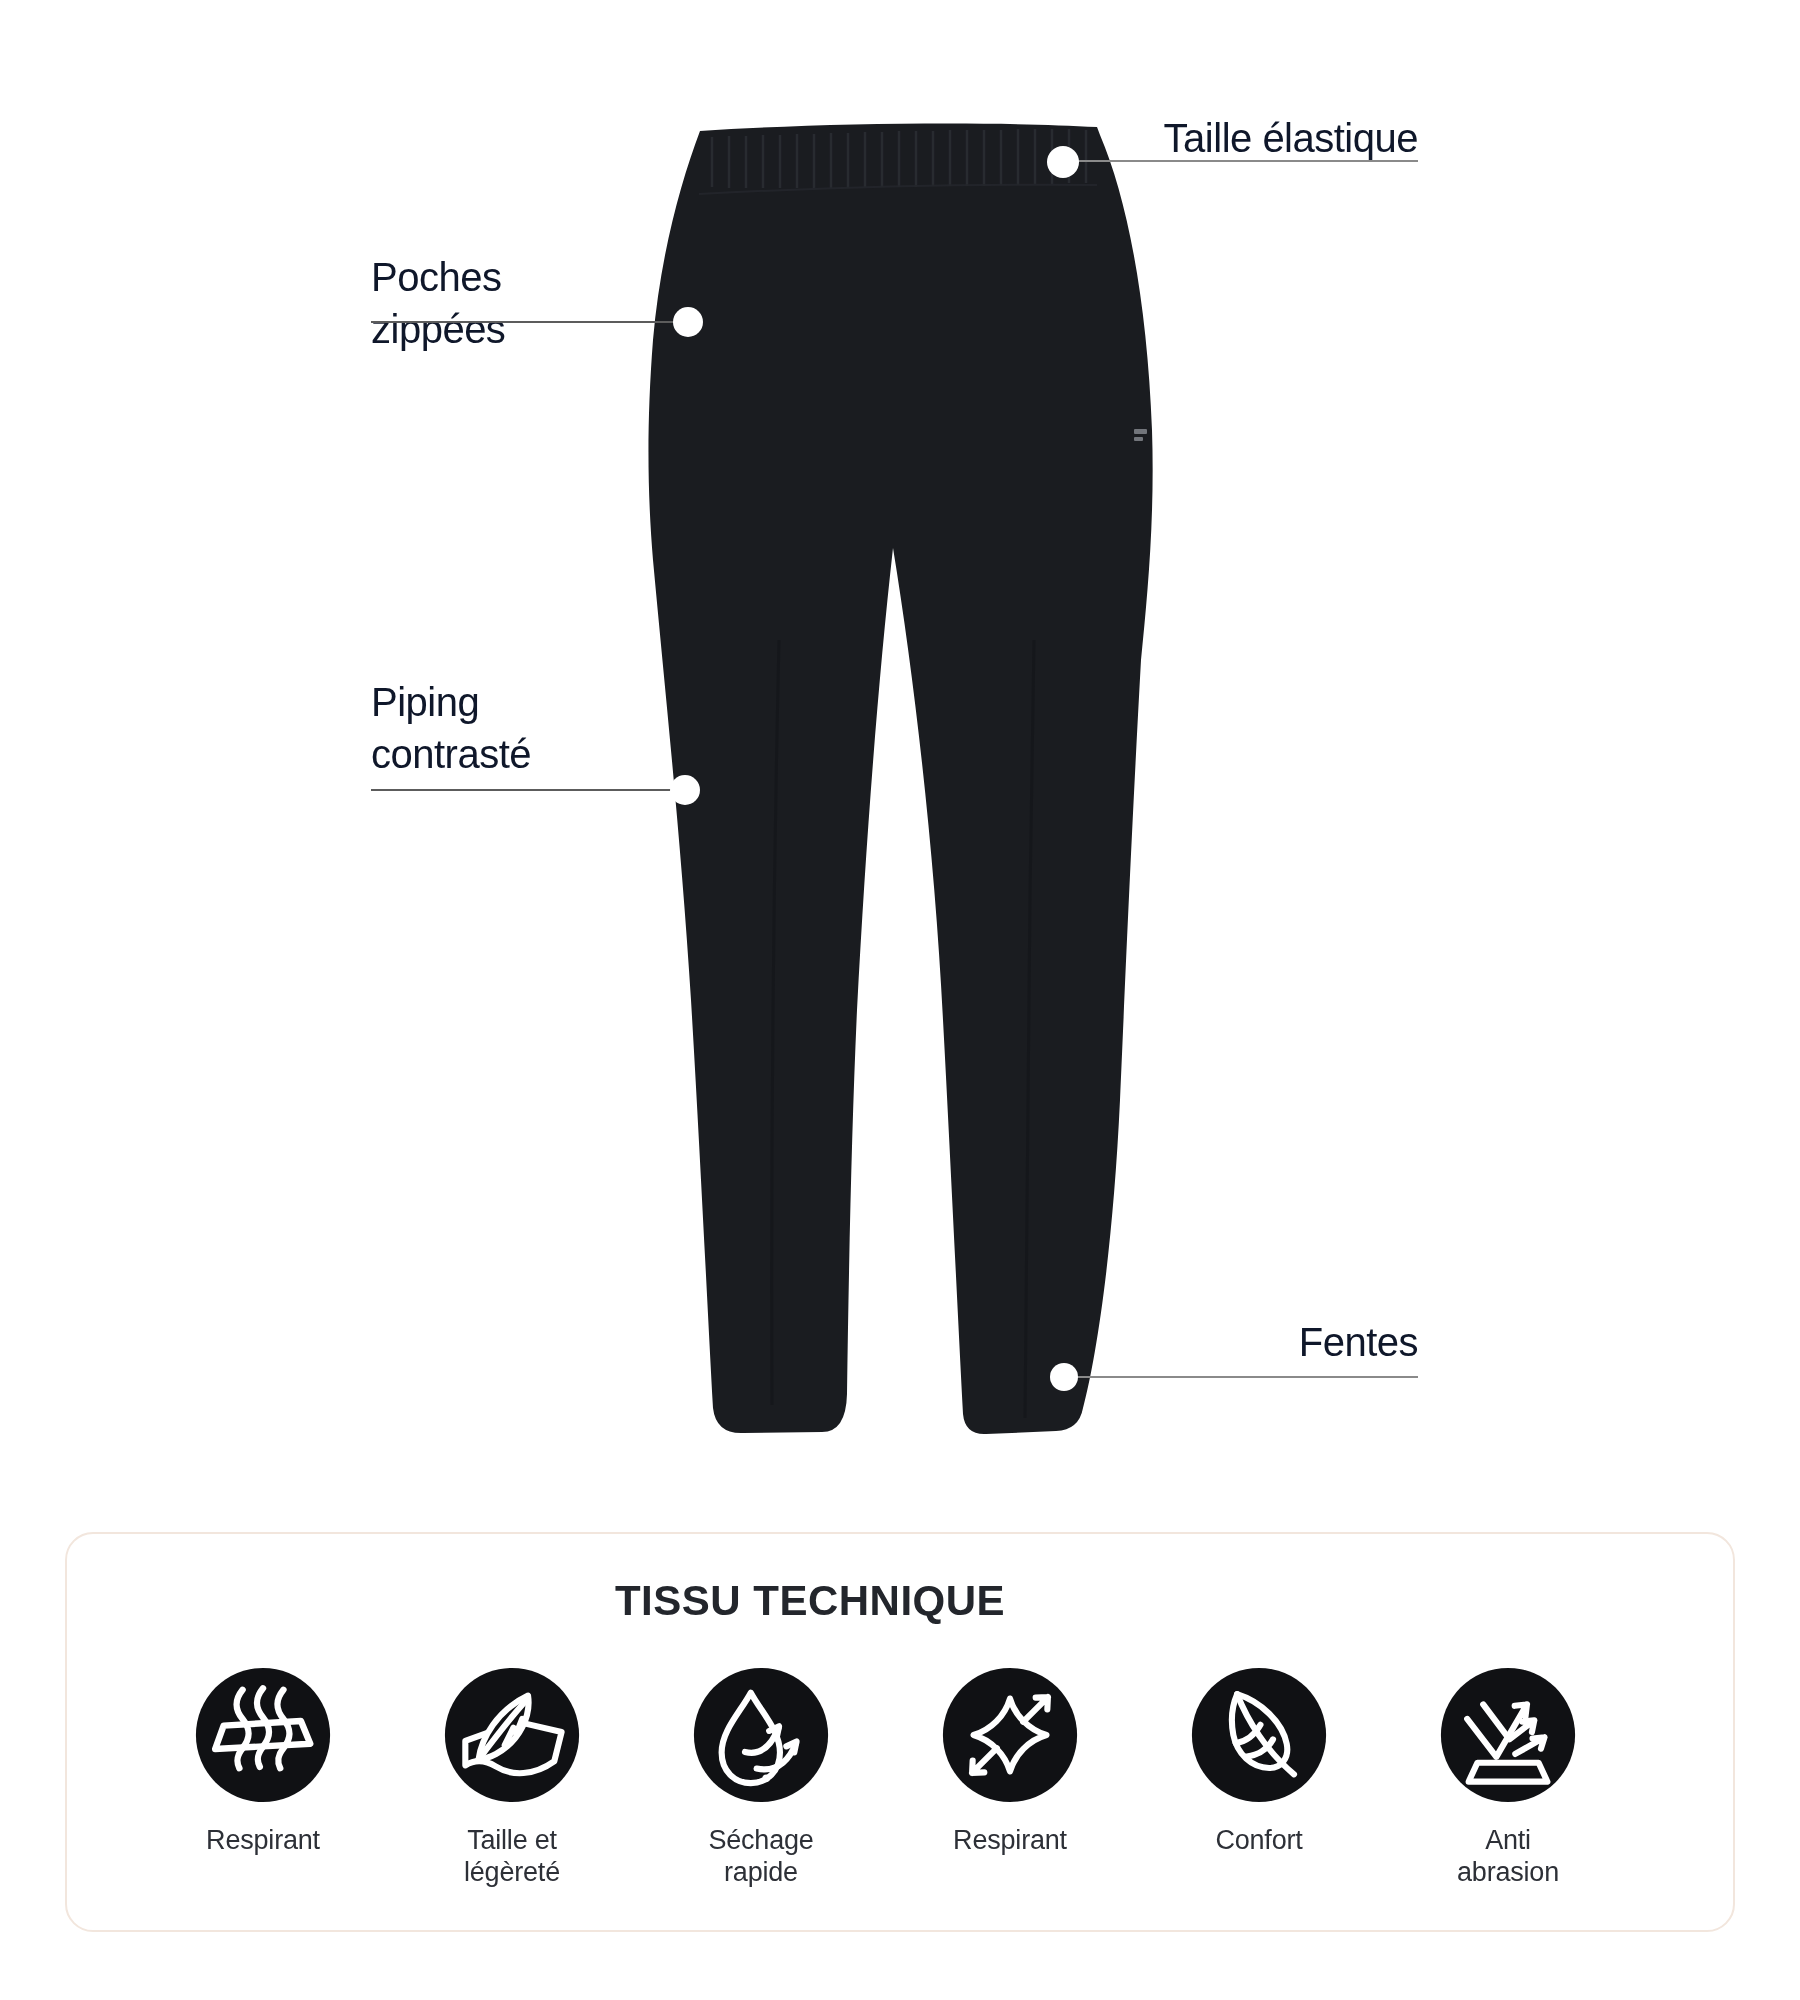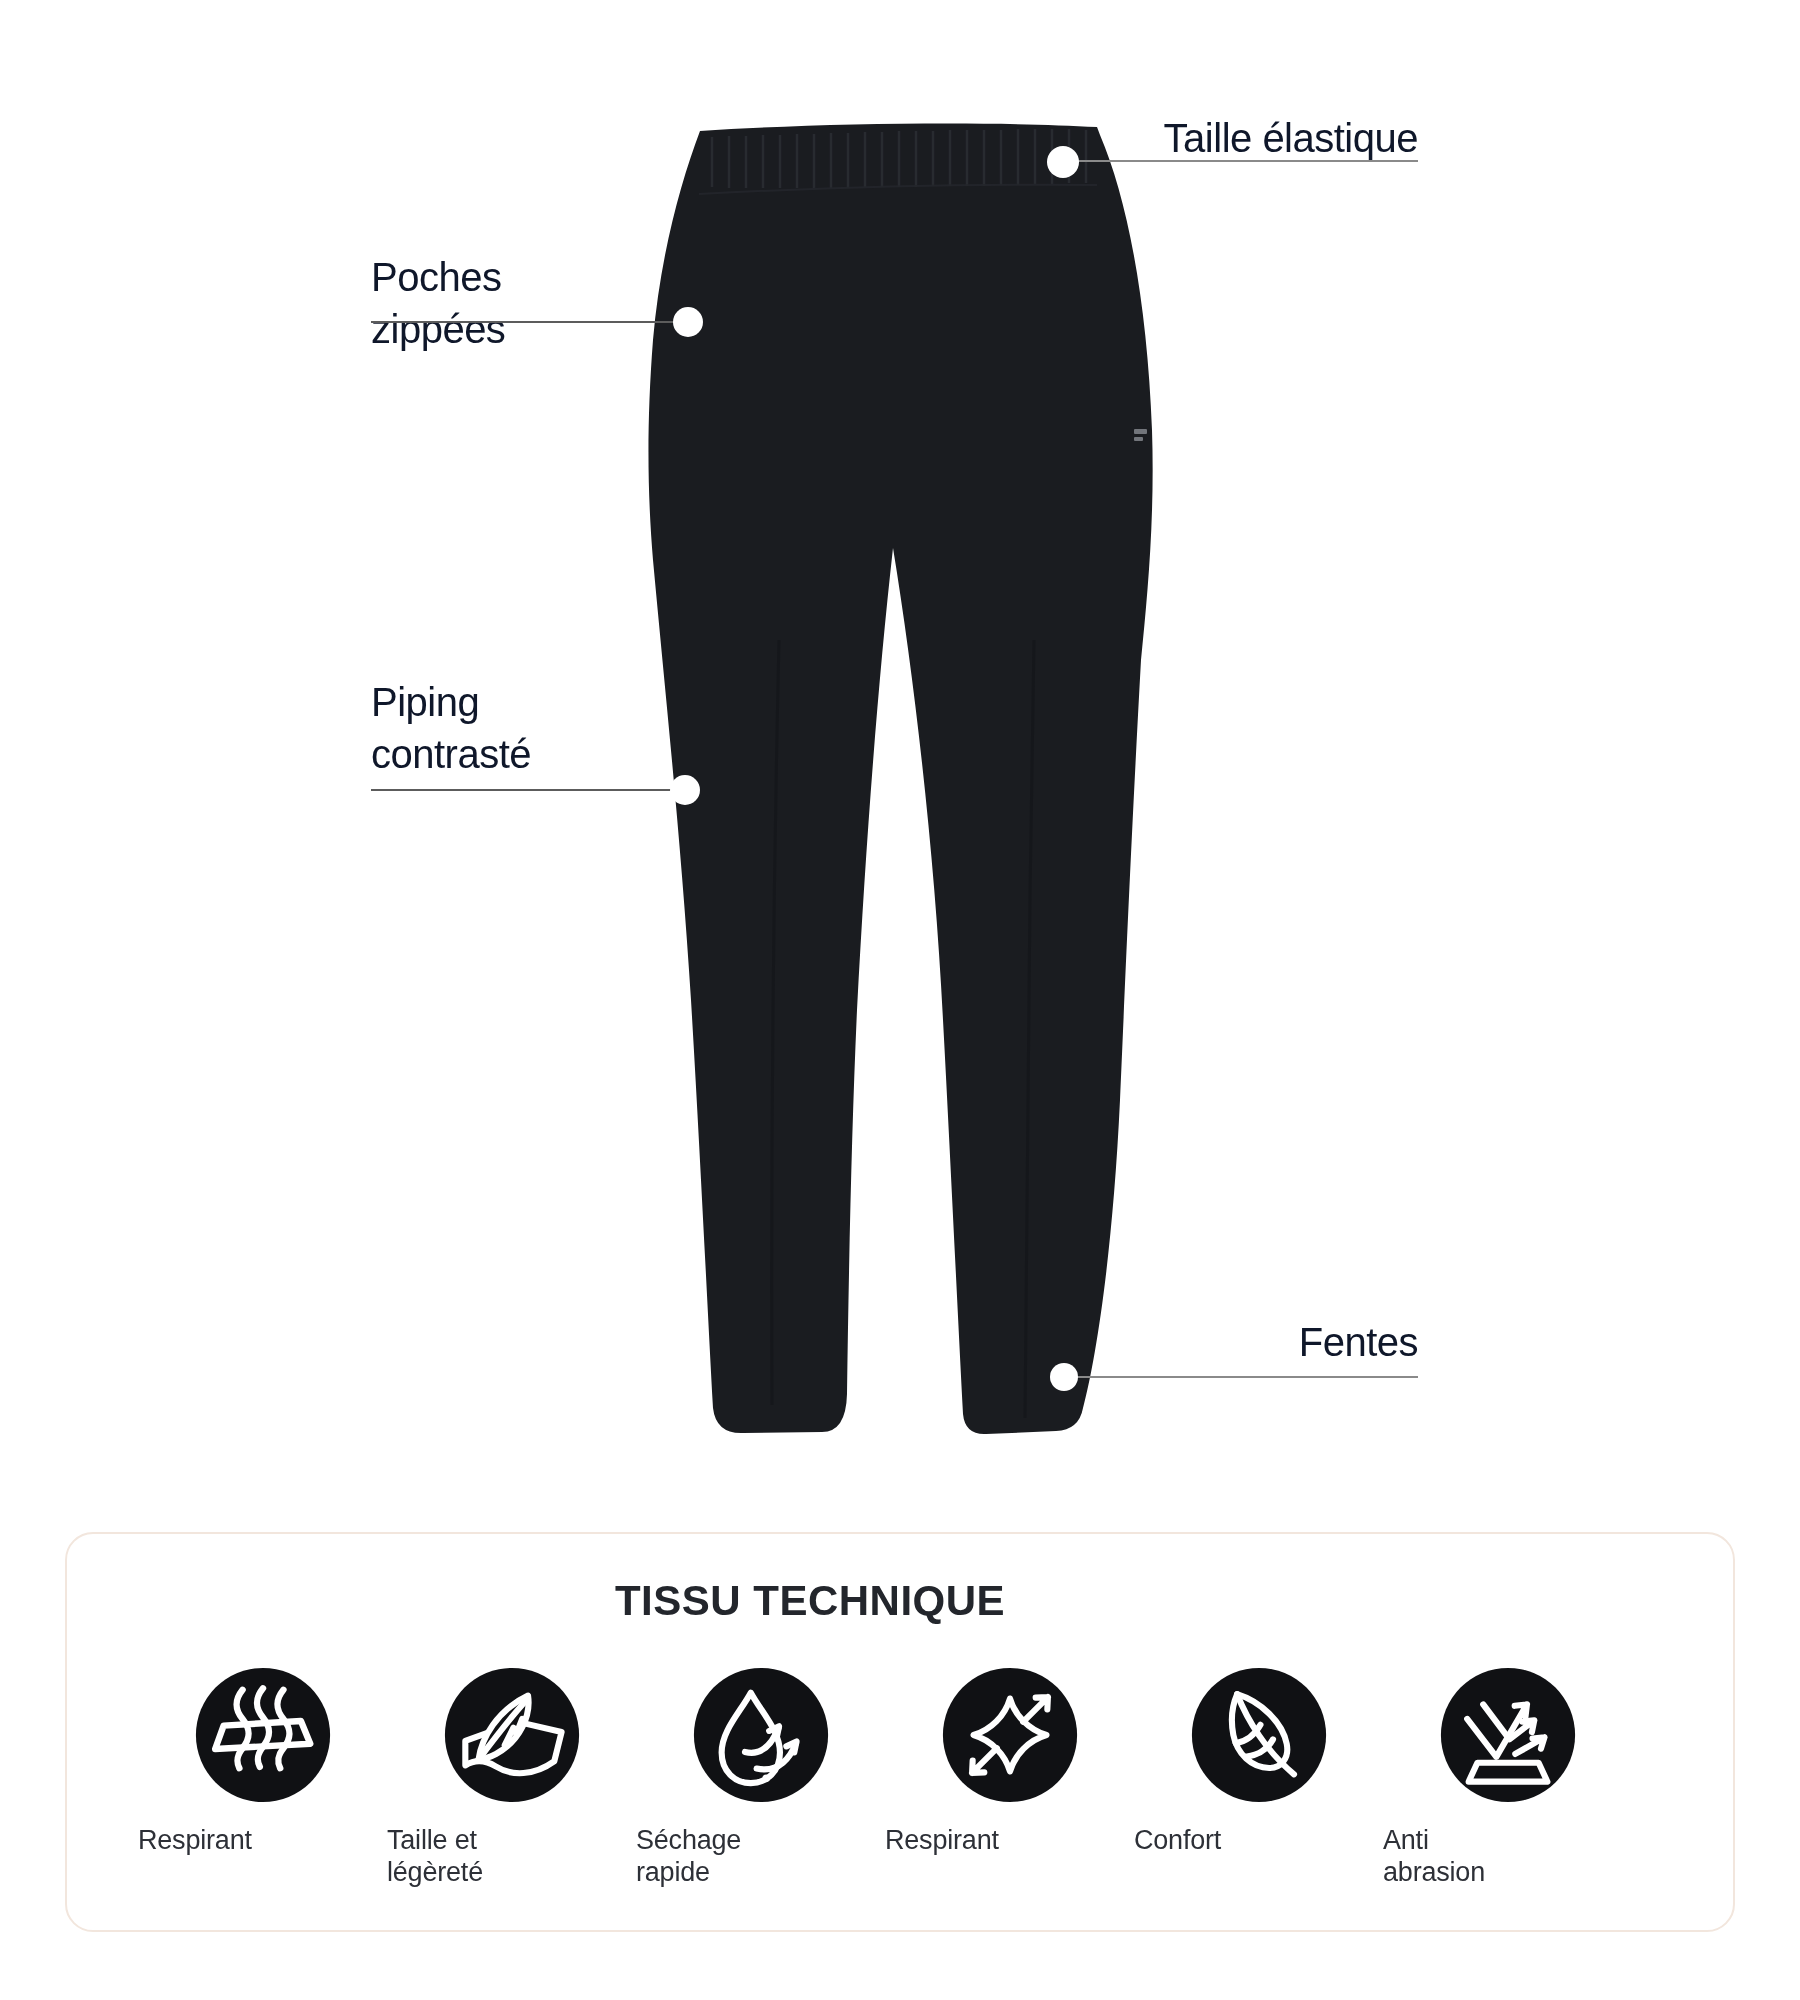--- a/index.html
+++ b/index.html
@@ -26,21 +26,21 @@
     background:#ffffff;border:2px solid #f2e6dd;border-radius:28px;
     box-sizing:border-box;
   }
   .panel-title{
     position:absolute;left:0;top:1577px;width:1620px;text-align:center;
     font-size:42px;font-weight:700;letter-spacing:0.5px;color:#23262c;
   }
   .feature-circle{position:absolute;width:140px;height:140px;top:1665px;}
   .feature-circle svg{display:block;width:140px;height:140px;}
   .feature-label{
-    position:absolute;top:1824px;width:250px;text-align:left;
+    position:absolute;top:1824px;width:250px;text-align:center;
     font-size:27px;line-height:32px;color:#2d3037;white-space:pre-line;
     letter-spacing:-0.2px;
   }
 </style>
 </head>
 <body>
 
 <svg class="figure-svg" viewBox="0 0 1800 2000" aria-hidden="true">
 
   <path fill="#1a1c20" d="

